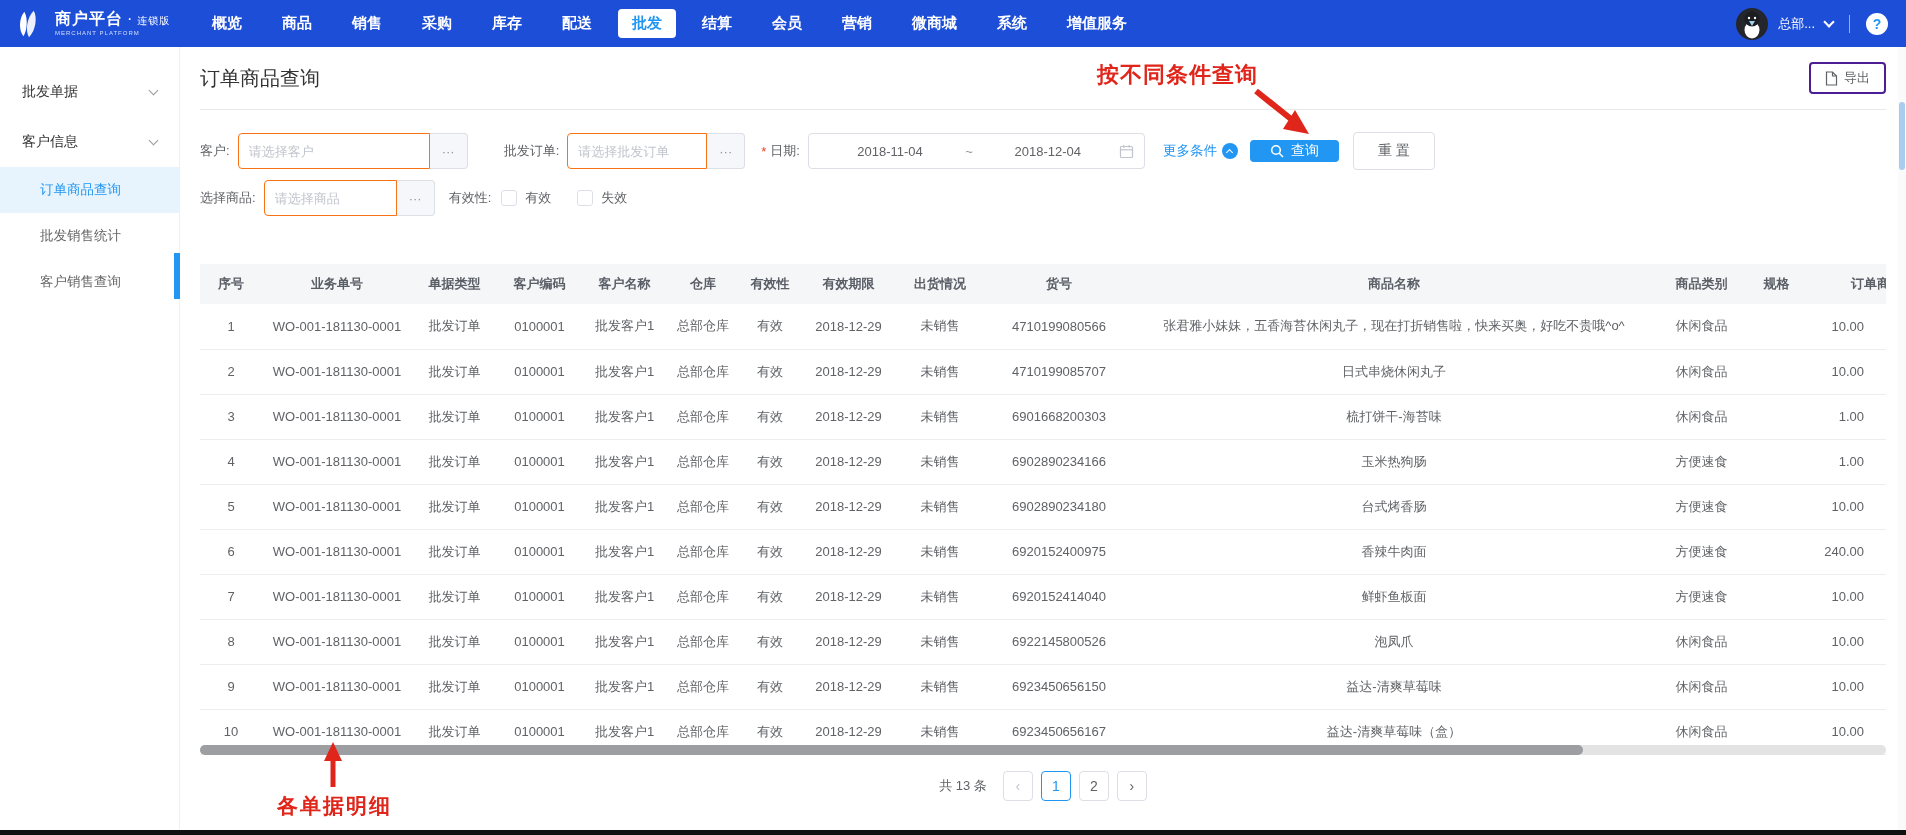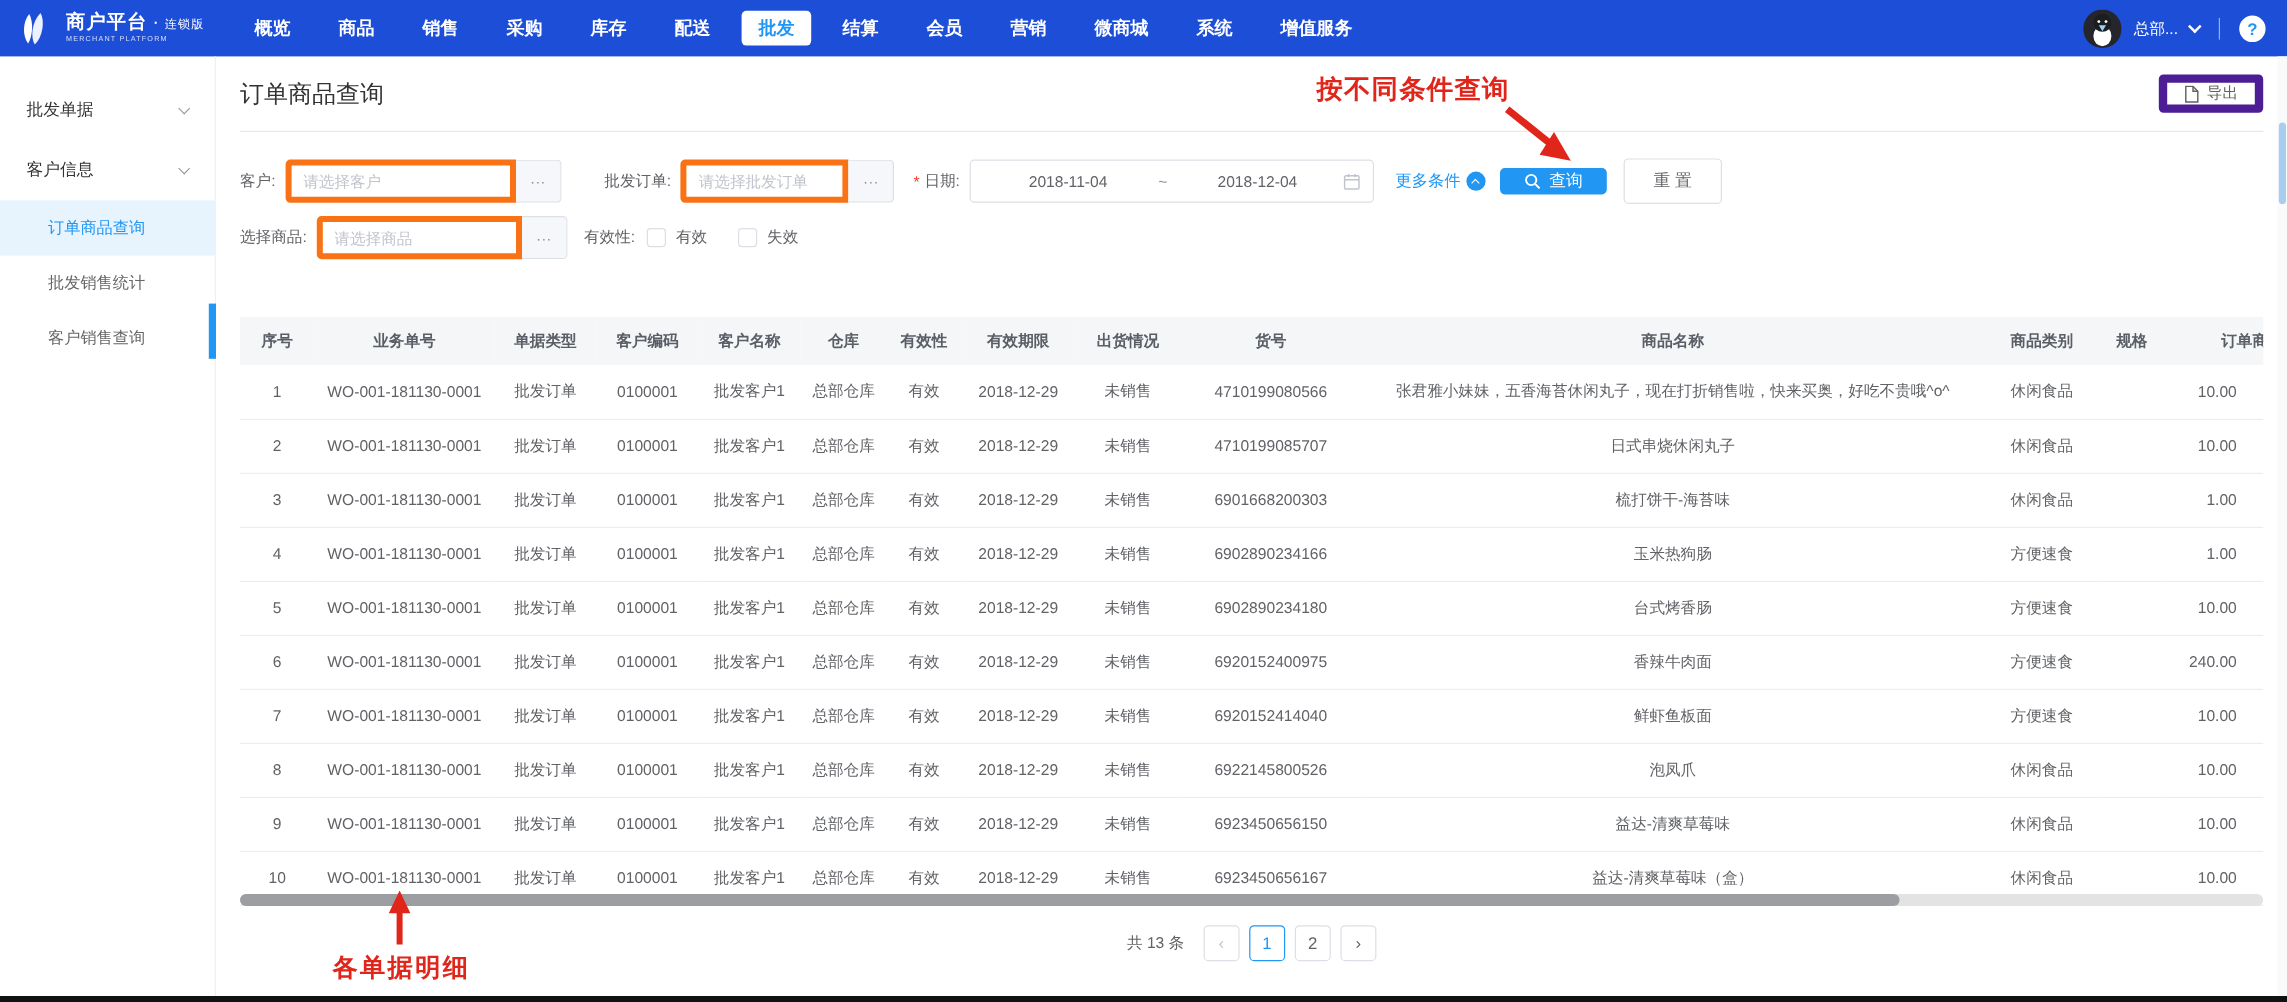--- a/index.html
+++ b/index.html
@@ -31,31 +31,31 @@
   .chev { width:7px; height:7px; border-right:1.5px solid #999; border-bottom:1.5px solid #999; }
   .chev-down { transform:rotate(45deg); margin-top:-3px; }
   .chev-up { transform:rotate(-135deg); margin-top:3px; }
   .side-item { height:46px; display:flex; align-items:center; padding-left:40px; font-size:13.5px; color:#666; cursor:pointer; }
   .side-item.active { background:#e7f3fd; color:#2196f3; }
   .side-indicator { position:absolute; left:174px; top:253px; width:6px; height:46px; background:#2196f3; }
   
   .main { flex:1; min-width:0; padding:0 20px; position:relative; }
   .page-header { height:63px; display:flex; align-items:center; justify-content:space-between; border-bottom:1px solid #e8e8e8; }
   .page-title { font-size:20px; font-weight:500; color:#333; margin:0; }
-  .export-btn { display:flex; align-items:center; gap:6px; height:32px; padding:0 14px; border:7px solid #4c1d95; border-radius:4px; background:#fff; color:#606266; font-size:13px; cursor:pointer;margin-left:20px; }
+  .export-btn { display:flex; align-items:center; gap:6px; height:32px; padding:0 14px; border:2px solid #4c1d95; border-radius:4px; background:#fff; color:#606266; font-size:13px; cursor:pointer;margin-left:20px; }
   
   .filters { padding-top:22px; font-size:13px; color:#606266; }
   .frow { display:flex; align-items:center; }
   .frow2 { margin-top:10px; }
   .field { display:flex; align-items:center; }
   .field label { margin-right:8px; white-space:nowrap; }
   .input-group { display:flex; }
-  .sel-input { height:36px; border:5px solid #f97316; border-radius:4px 0 0 4px; padding:0 10px; font-size:13px; color:#606266; outline:none; font-family:inherit; }
+  .sel-input { height:36px; border:1px solid #f97316; border-radius:4px 0 0 4px; padding:0 10px; font-size:13px; color:#606266; outline:none; font-family:inherit; }
   .sel-input::placeholder { color:#c0c4cc; }
-  .w-cust { width:192px; } .w-order { width:140px; } .w-prod { width:171px; }
+  .w-cust { width:192px; } .w-order { width:140px; } .w-prod { width:133px; }
   .suffix-btn { width:38px; height:36px; border:1px solid #dcdfe6; border-left:none; border-radius:0 4px 4px 0; background:#f5f7fa; color:#909399; font-size:13px; cursor:pointer; }
   .m-r36 { margin-right:36px; } .m-r16 { margin-right:16px; }
   .req { color:#f23c23; margin-right:4px; font-size:13px; }
   .date-range { width:337px; height:36px; border:1px solid #dcdfe6; border-radius:4px; display:flex; align-items:center; padding:0 10px; cursor:pointer; background:#fff; }
   .date-val { flex:1; text-align:center; color:#606266; font-size:13px; }
   .date-sep { color:#909399; padding:0 4px; }
   .more-link { display:flex; align-items:center; gap:5px; color:#2196f3; font-size:13.5px; margin:0 12px 0 18px; cursor:pointer; white-space:nowrap; }
   .more-circle { width:16px; height:16px; border-radius:50%; background:#2196f3; display:flex; align-items:center; justify-content:center; }
   .more-circle .chev { width:5px; height:5px; border-color:#fff; border-width:1.5px; margin-top:2px; }
   .btn-primary { height:22px; padding:0 20px; background:#2196f3; border:none; border-radius:4px; color:#fff; font-size:14px; display:flex; align-items:center; gap:7px; cursor:pointer; font-family:inherit; }

